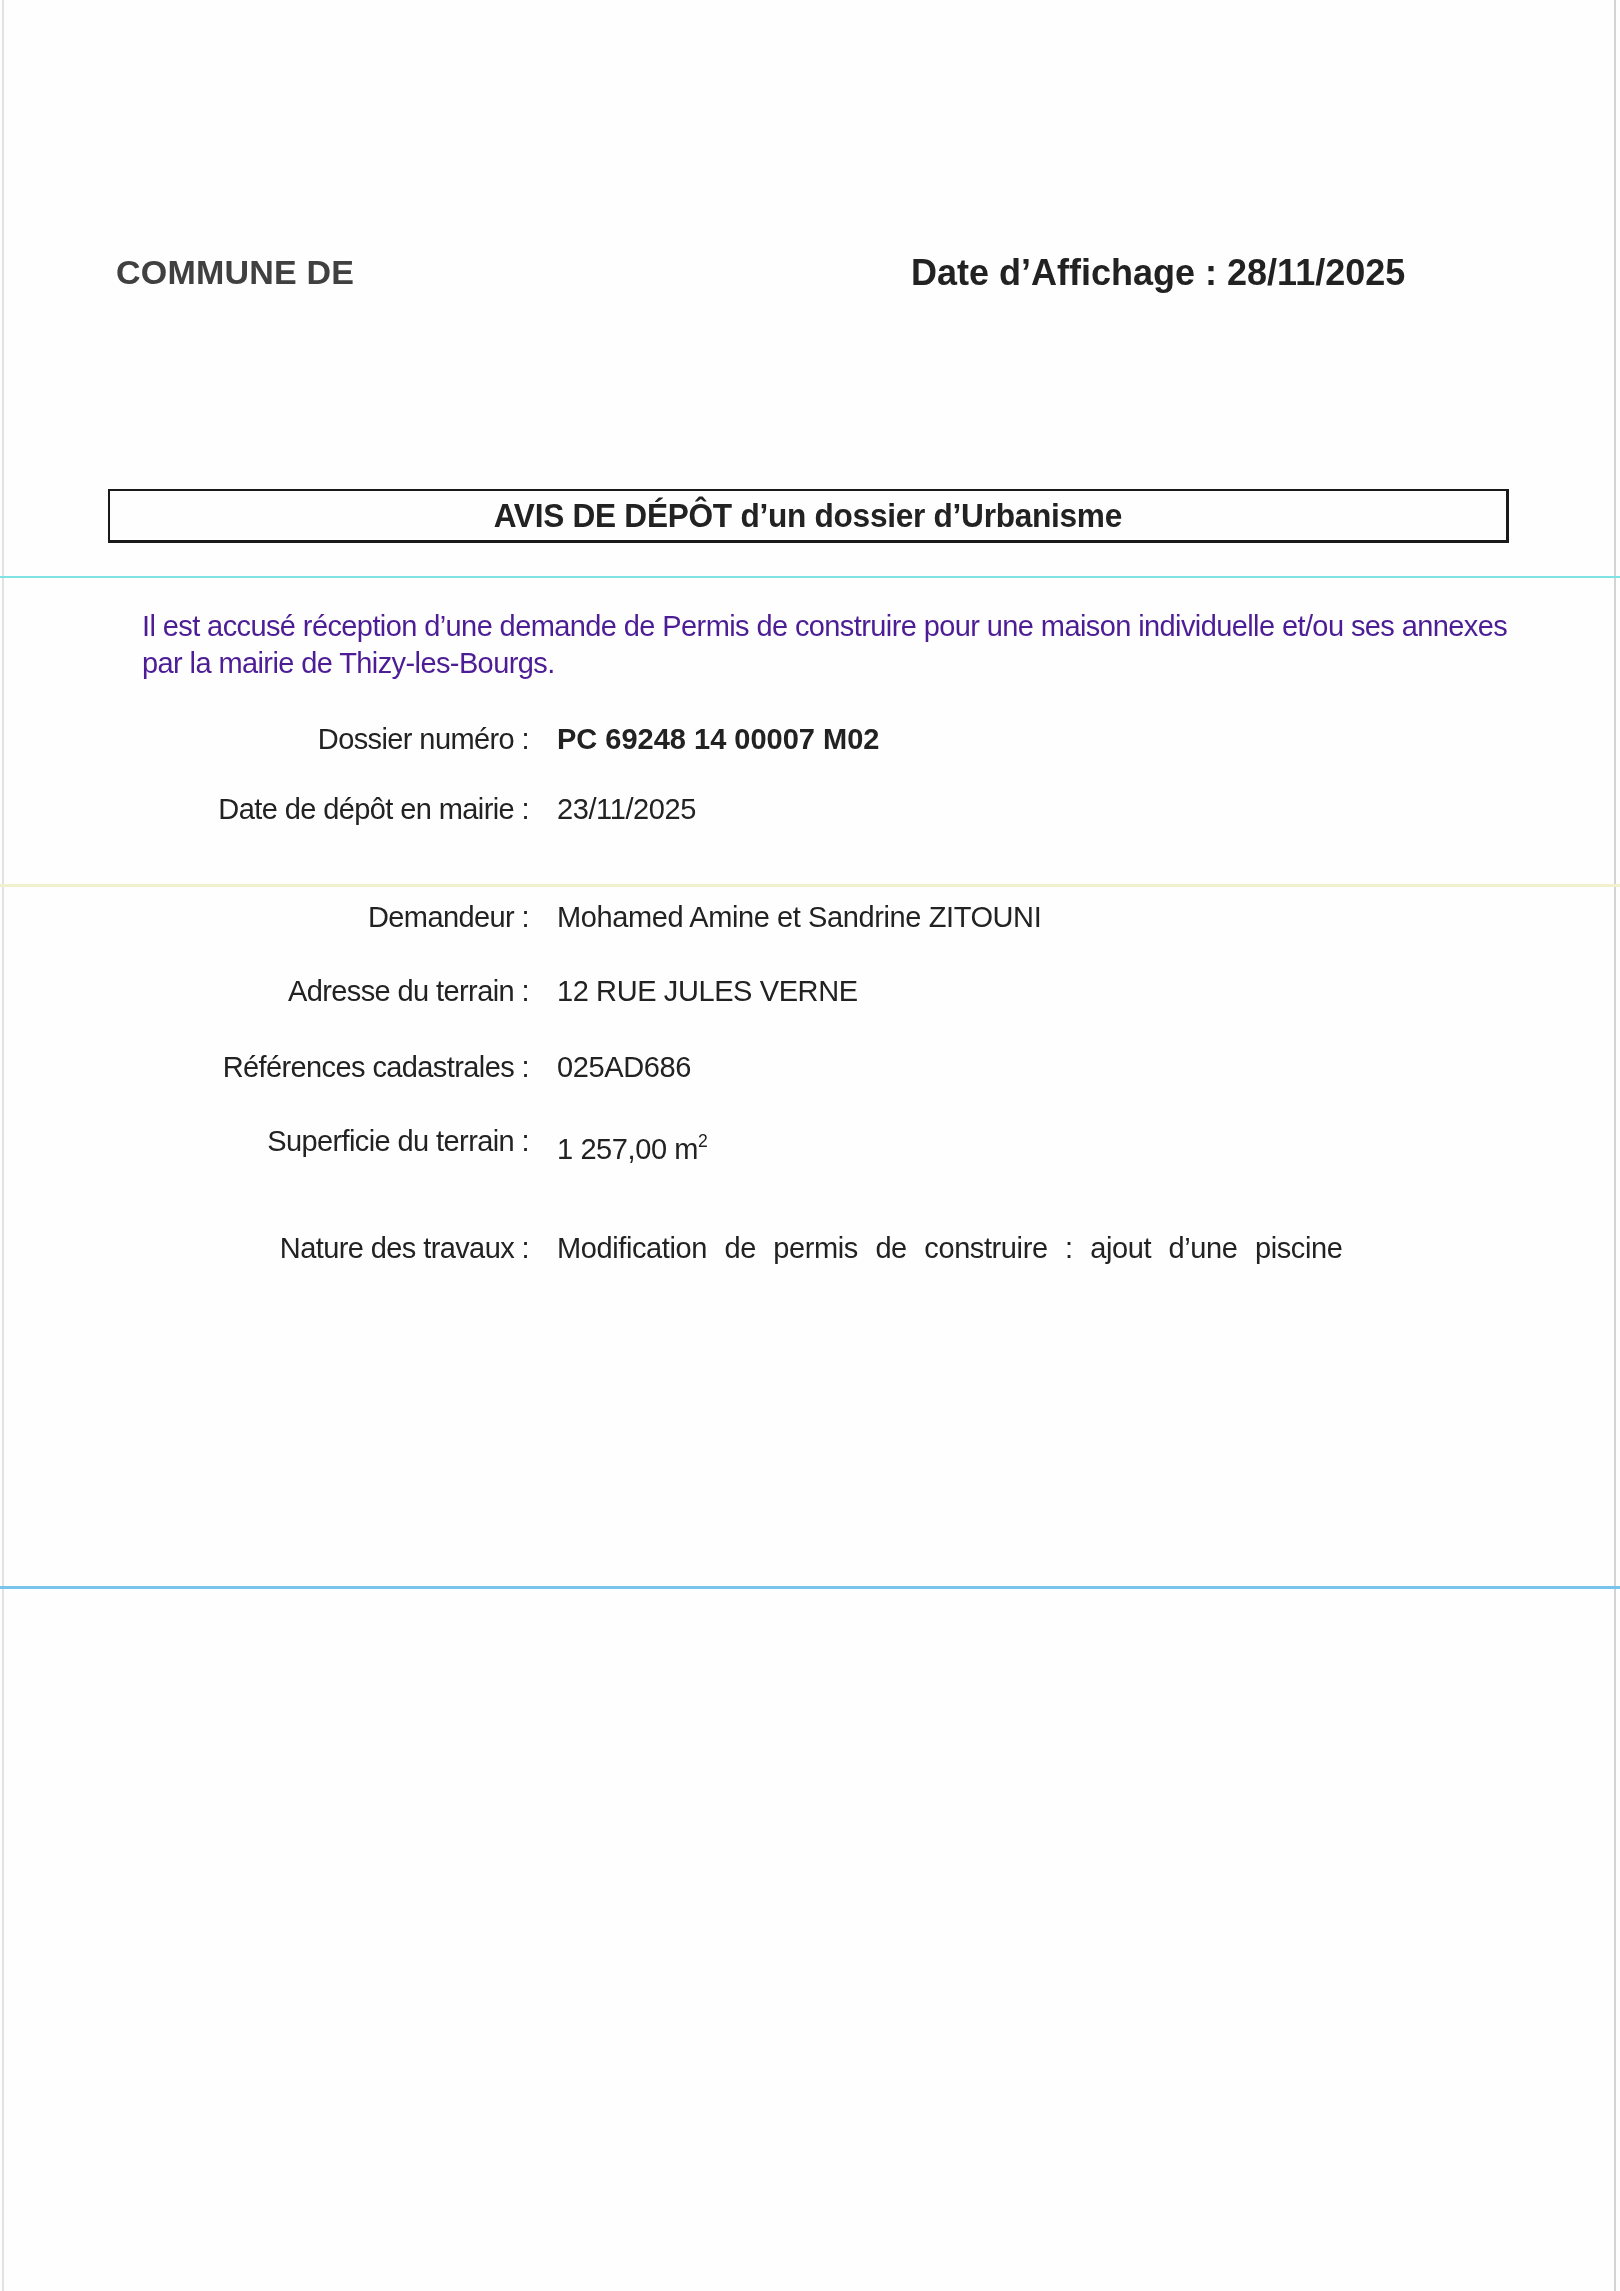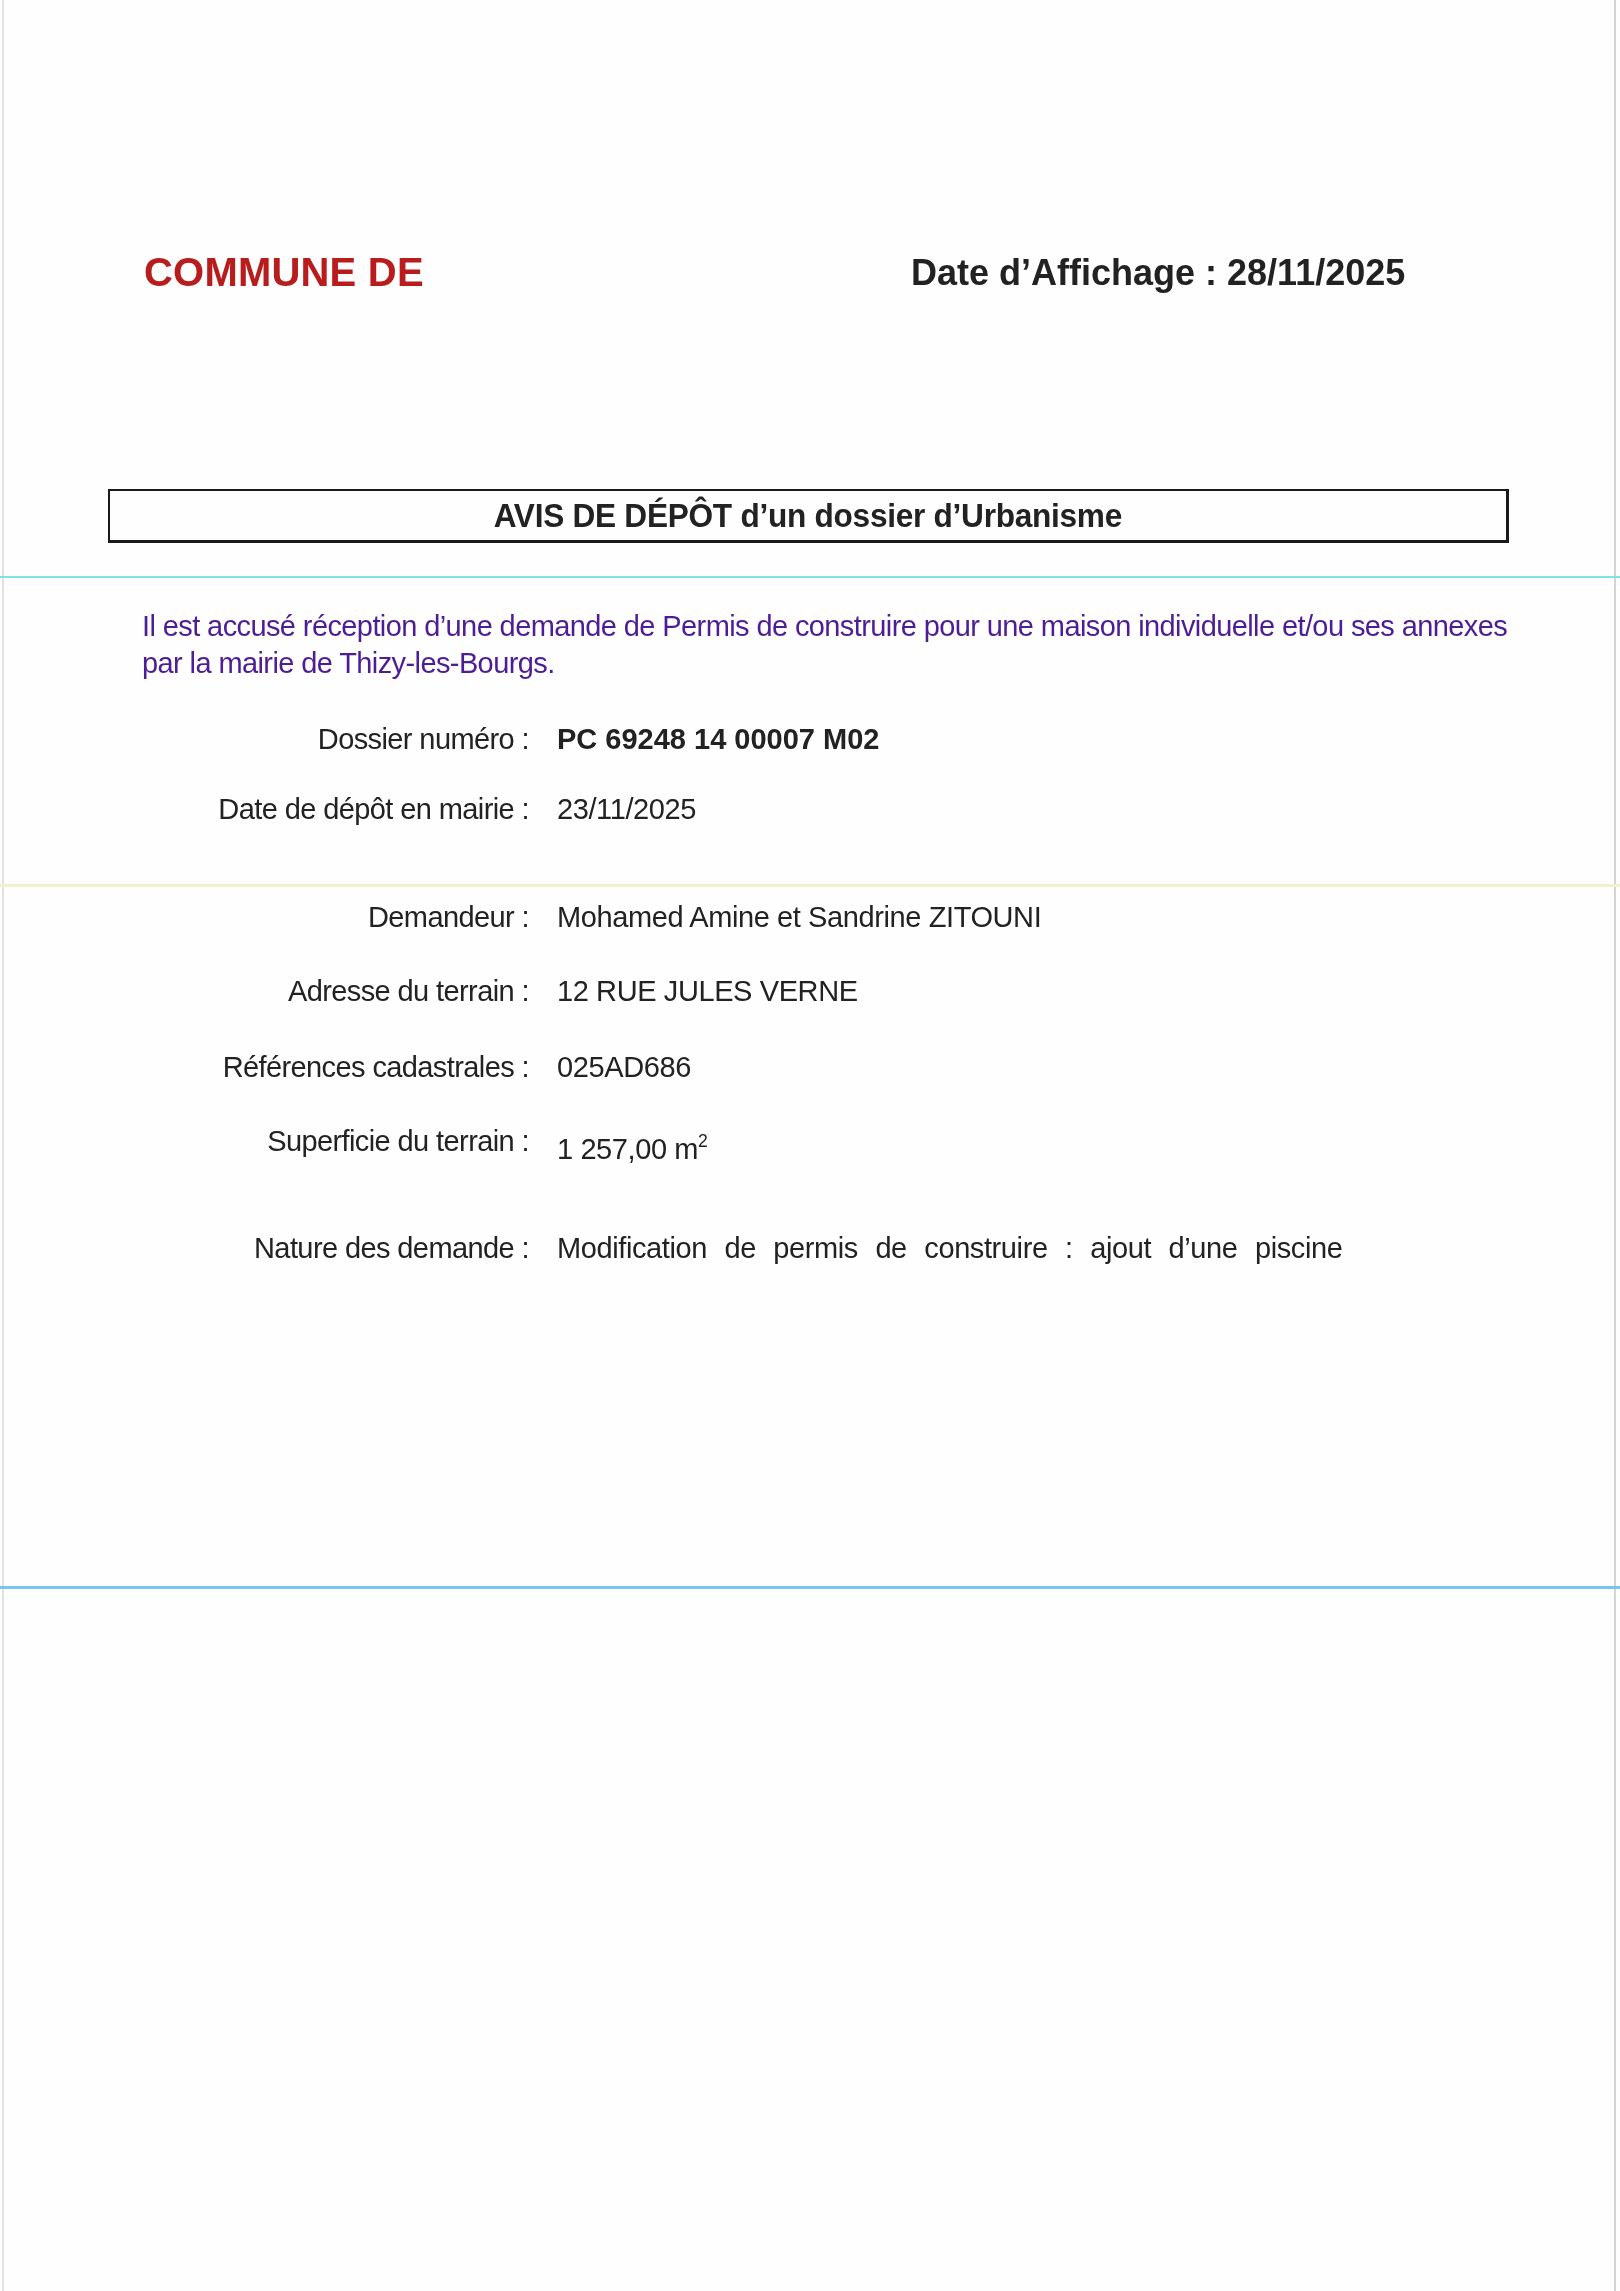--- a/index.html
+++ b/index.html
@@ -27,24 +27,24 @@
     }
     .scanline {
       position: absolute; left: 0; width: 100%; height: 2px;
     }
     .scanline.cyan   { top: 576px;  background: #7fe3e6; }
     .scanline.yellow { top: 884px;  background: #f1f0cf; height: 2.9px; }
     .scanline.blue   { top: 1586px; background: #78c4ee; height: 2.9px; }
 
     
     .commune {
-      position: absolute; left: 144px; top: 250px;
-      font-size: 40px; font-weight: bold; line-height: 44px;
+      position: absolute; left: 116px; top: 250px;
+      font-size: 34px; font-weight: bold; line-height: 44px;
       letter-spacing: 0.2px;
-      color: #b91c1c;
+      color: #404040;
     }
     .commune div { white-space: nowrap; }
     .affichage {
       position: absolute; left: 911px; top: 255px;
       font-size: 36px; font-weight: bold; line-height: 35px;
       white-space: nowrap; color: #222;
     }
 
     
     .title-box {
@@ -144,17 +144,17 @@
     <span class="label">Références cadastrales :</span>
     <span class="value">025AD686</span>
   </div>
 
   <div class="field" style="top:1123px;">
     <span class="label">Superficie du terrain :</span>
     <span class="value"><span>1 257,00 m</span><sup>2</sup></span>
   </div>
 
   <div class="field" style="top:1230px;">
-    <span class="label">Nature des demande :</span>
+    <span class="label">Nature des travaux :</span>
     <span class="value wrap">Modification de permis de construire&nbsp;: ajout d’une piscine</span>
   </div>
 </div>
 
 
 </body></html>

